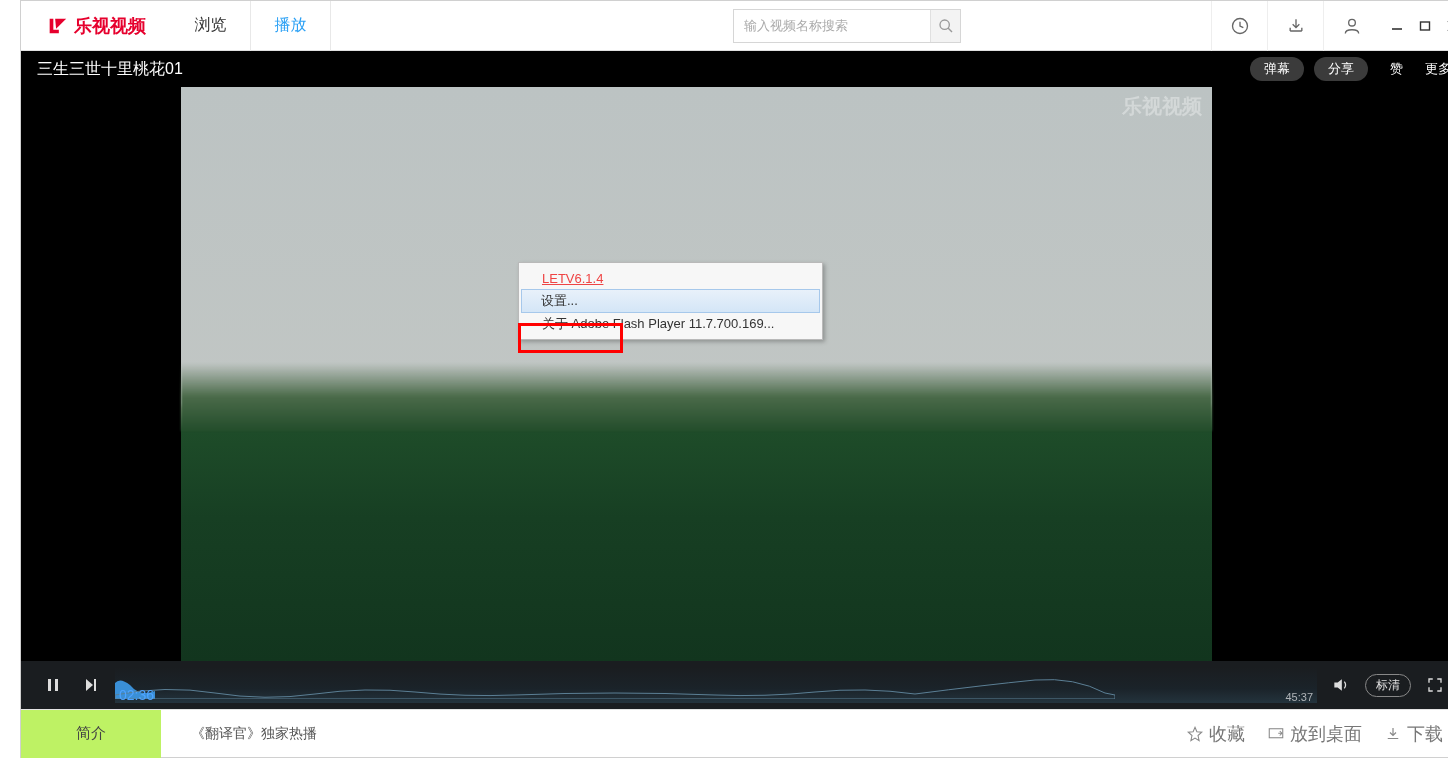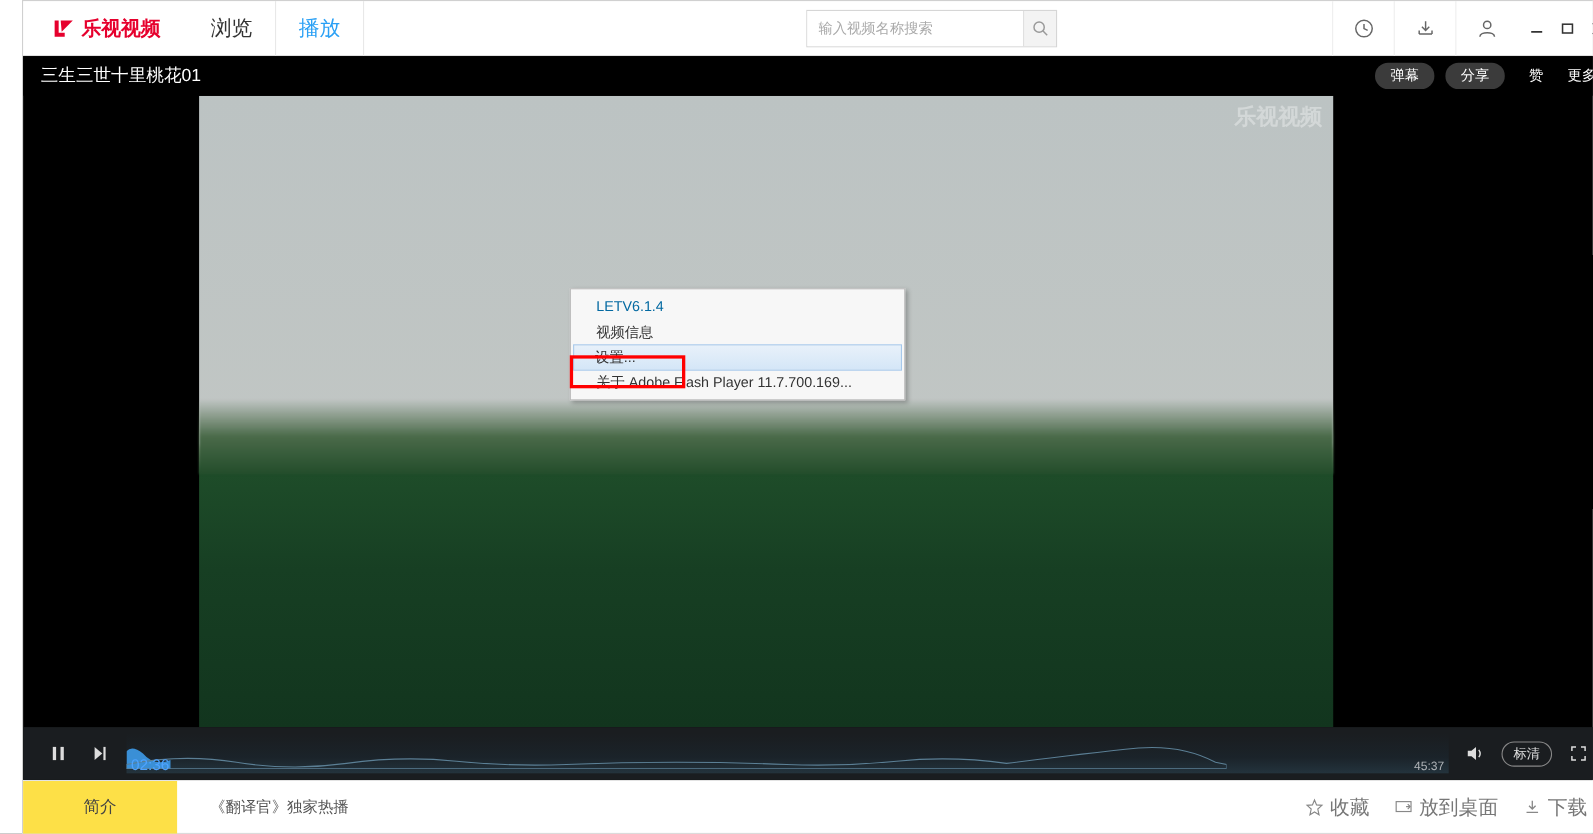--- a/index.html
+++ b/index.html
@@ -2,21 +2,21 @@
 <html><head>
 <meta charset="utf-8">
 <style>
 * { margin: 0; padding: 0; box-sizing: border-box; font-family: "Microsoft YaHei", "微软雅黑", sans-serif; }
 body { overflow: hidden; }
 .window { width: 1448px; height: 758px; border: 1px solid #d0d0d0; background: #fff; position: relative; display: flex; flex-direction: column; margin-left: 20px; }
 .titlebar { height: 50px; display: flex; align-items: center; border-bottom: 1px solid #e0e0e0; }
 .logo { width: 150px; display: flex; align-items: center; justify-content: center; gap: 6px; font-size: 18px; font-weight: bold; color: #e6002d; }
 .logo-mark { width: 22px; height: 22px; display:inline-block; position:relative; }
 .tabs { display: flex; }
-.tab { width: 80px; height: 50px; display: flex; align-items: center; justify-content: center; font-size: 19px; color: #333; cursor: pointer; border-right: 1px solid #e8e8e8; }
+.tab { width: 80px; height: 50px; display: flex; align-items: center; justify-content: center; font-size: 16px; color: #333; cursor: pointer; border-right: 1px solid #e8e8e8; }
 .tab.active { color: #2aa0f5; }
 .spacer { flex: 1; }
 .searchbox { display: flex; align-items: center; border: 1px solid #d6d6d6; height: 34px; width: 228px; margin-right: 250px; }
 .searchbox input { border: none; outline: none; height: 32px; padding: 0 10px; flex:1; font-size: 13px; color:#333; }
 .searchbox input::placeholder { color: #aaa; }
 .search-btn { width: 36px; height: 32px; display:flex;align-items:center;justify-content:center; border-left: 1px solid #e0e0e0; background:#f3f3f3; cursor:pointer; color:#888;}
 .right-icons { display: flex; }
 .ticon { width: 56px; height: 50px; display:flex;align-items:center;justify-content:center; border-left:1px solid #eee; color:#555; cursor:pointer; }
 .win-controls { display:flex; margin-left: 4px; }
 .win-btn { width: 28px; height: 50px; display:flex;align-items:center;justify-content:center; color:#555; cursor:pointer; }
@@ -32,29 +32,29 @@
 .controls { height: 48px; background:#1a1d20; display:flex; align-items:center; color:#e0e0e0; padding: 0 18px; gap: 10px; position:relative; }
 .ctrl-btn { width:28px; height:28px; display:flex;align-items:center;justify-content:center; cursor:pointer; color:#ddd;}
 .timeline { flex:1; position:relative; height:36px; display:flex; align-items:center; }
 .timeline-bg { position:absolute; left:0; right:0; top:0; bottom:0; background: linear-gradient(to top, #2a4250 0%, #1b2730 40%, transparent 100%); opacity:0.6;}
 .graph-line { position:absolute; left:0; right:0; bottom:4px; height:24px; }
 .time-l { position:absolute; left:4px; bottom:0px; font-size:14px; color:#4fa3ff; }
 .time-r { position:absolute; right:4px; bottom:0px; font-size:11px; color:#b0b4b8; }
 .quality-btn { border:1px solid #888; border-radius:12px; padding: 2px 10px; font-size:12px; cursor:pointer;text-align:center; }
 .bottombar { height: 48px; display:flex; align-items:center; border-top:1px solid #e3e3e3; background:#fff; }
 .btab { width: 140px; height:48px; display:flex;align-items:center;justify-content:center; font-size:15px; color:#444; cursor:pointer;}
-.btab.inactive { background:#fde047; }
+.btab.inactive { background:#bef264; }
 .btab.active { background:#fff; border-left: 1px solid #e3e3e3; border-right:1px solid #e3e3e3; }
 .promo { margin-left: 30px; color:#555; font-size:14px;}
 .bottom-actions { margin-left:auto; display:flex; gap:22px; padding-right:24px; color:#777; font-size:18px; }
 .bottom-action { display:flex; align-items:center; gap:5px; cursor:pointer; }
 .context-menu { position:absolute; left:497px; top:261px; width:305px; background:#f7f7f7; border:1px solid #b9b9b9; box-shadow: 2px 2px 4px rgba(0,0,0,0.25); z-index:10; padding: 3px; font-size: 13px; color:#333; }
 .cm-item { height: 24px; padding-left: 20px; display:flex;align-items:center; cursor:default; }
 .cm-item.hoverable { cursor:pointer; }
-.cm-item.title-item { color:#0369a1; }
+.cm-item.title-item { color:#ef4444;text-decoration:underline; }
 .cm-item.highlighted { background: linear-gradient(#e8f1fa,#d4e6f7); border:1px solid #a6c8eb; margin: -1px; padding-left:19px;text-align:right; }
 .red-box { position:absolute; border: 3px solid #ff0000; left: 497px; top: 322px; width: 105px; height: 30px; z-index: 11; pointer-events:none;}
 svg { display:block; }
 </style>
 </head>
 <body>
 
 <div class="window">
 
   <div class="titlebar">
@@ -190,18 +190,17 @@
         <svg width="18" height="18" viewBox="0 0 24 24">
             <path d="M12 4 L12 14 M8 10 L12 14 L16 10 M5 18 L19 18" fill="none" stroke="#888" stroke-width="1.6"></path>
           </svg>
         <span>下载</span>
       </div>
     </div>
   </div>
 
   <div class="context-menu">
     <div class="cm-item title-item">LETV6.1.4</div>
-    <div class="cm-item hoverable">视频信息</div>
     <div class="cm-item hoverable highlighted">设置...</div>
     <div class="cm-item hoverable">关于 Adobe Flash Player 11.7.700.169...</div>
   </div>
   <div class="red-box"></div>
 </div>
 
 </body></html>

